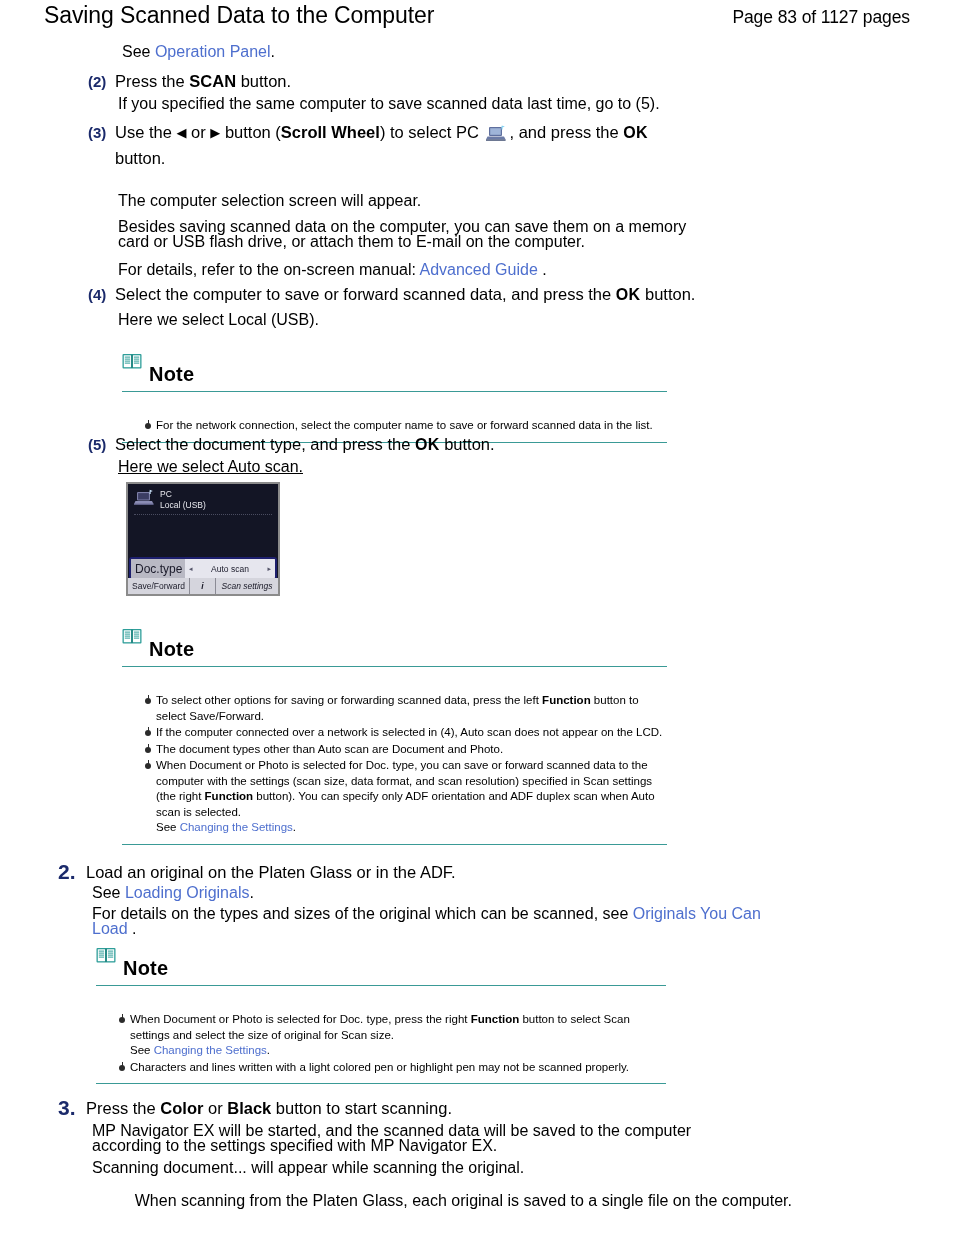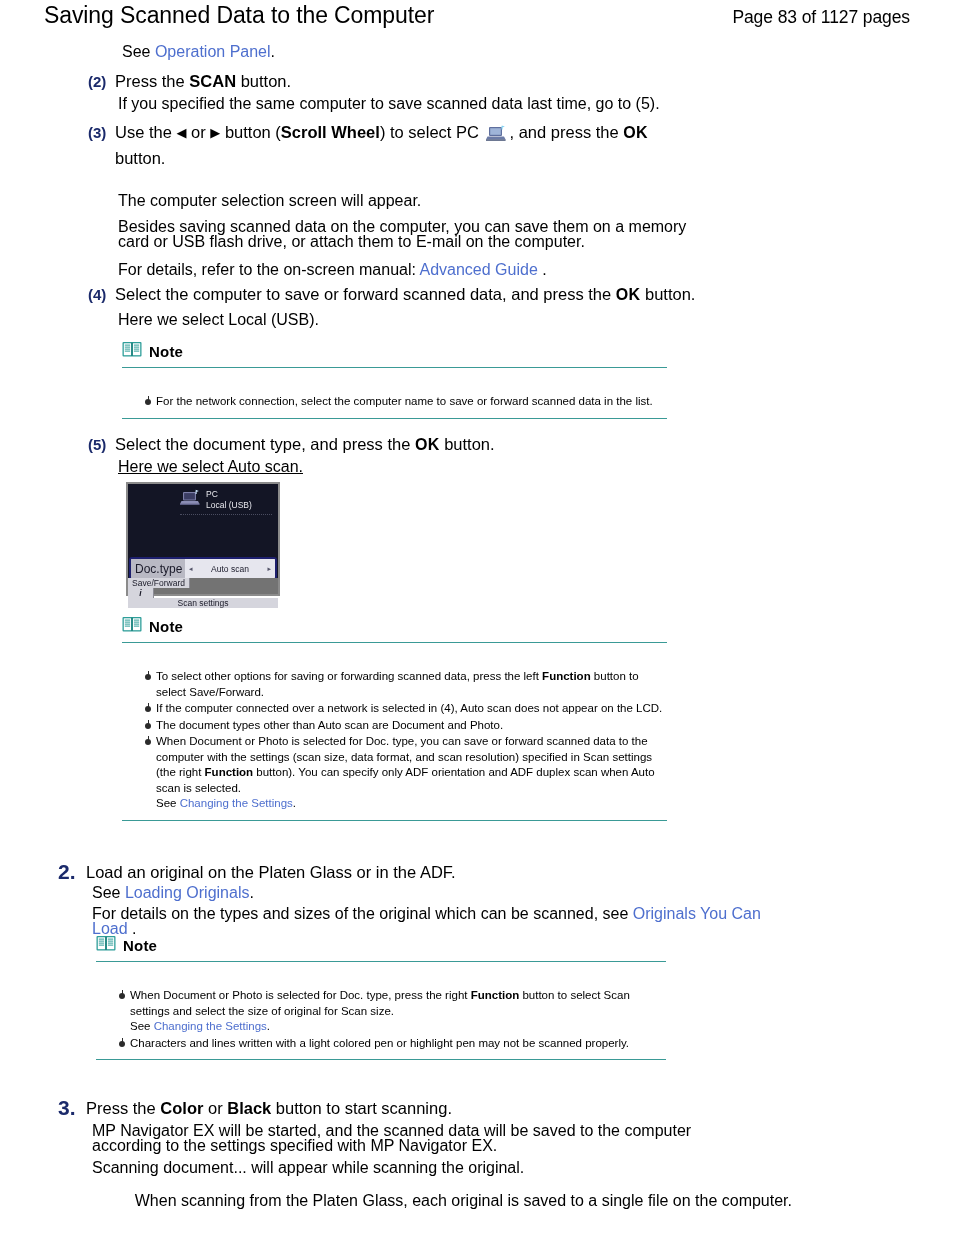--- a/index.html
+++ b/index.html
@@ -97,23 +97,24 @@
     display: flex;
     align-items: center;
     gap: 7px;
     margin-bottom: 3px;
   }
   .note-head-wrap {
     border-bottom: 1px solid #3a9a96;
     padding-bottom: 2px;
   }
   .note-label {
-    font-size: 15px;
+    font-size: 20px;
     font-weight: bold;
     letter-spacing: 0.2px;
+    margin-top: 22px;
   }
   .note-body {
     padding: 6px 0 7px 0;
     margin-top: 20px;
   }
   .note-item {
     display: flex;
     align-items: flex-start;
     font-size: 11.5px;
     line-height: 15.5px;
@@ -175,21 +176,20 @@
     height: 100%;
     background: #131525;
     position: relative;
     box-sizing: border-box;
   }
   .lcd-top {
     height: 72px;
     position: relative;
     padding: 5px 0 0 6px;
     box-sizing: border-box;
-    margin-left: 46px;
   }
   .lcd-pc-row {
     display: flex;
     align-items: flex-start;
     gap: 4px;
   }
   .lcd-pc-text {
     color: #e8e8ee;
     font-size: 8.5px;
     line-height: 11px;
@@ -238,36 +238,35 @@
     box-sizing: border-box;
   }
   .lcd-doctype-val .tri { font-size: 7px; color: #55556a; }
   .lcd-bottom {
     position: absolute;
     left: 0;
     right: 0;
     bottom: 0;
     height: 16px;
     display: flex;
-    background: #737373;
-    flex-direction: column;
+    background: #84cc16;
   }
   .lcd-btn {
     background: #d5d5dd;
     color: #1a1a28;
     font-size: 8.5px;
     display: flex;
     align-items: center;
     justify-content: center;
     border-right: 1px solid #8b8b95;
     box-sizing: border-box;
   }
   .lcd-btn.b1 { width: 62px; }
   .lcd-btn.b2 { width: 26px; font-style: italic; font-weight: bold; }
-  .lcd-btn.b3 { flex: 1; border-right: none; }
+  .lcd-btn.b3 { flex: 1; border-right: none; font-style: italic; }
 </style>
 </head>
 <body>
 
 <div class="page-header">
   <div class="header-title">Saving Scanned Data to the Computer</div>
   <div class="header-page">Page 83 of 1127 pages</div>
 </div>
 
 <div class="content">

